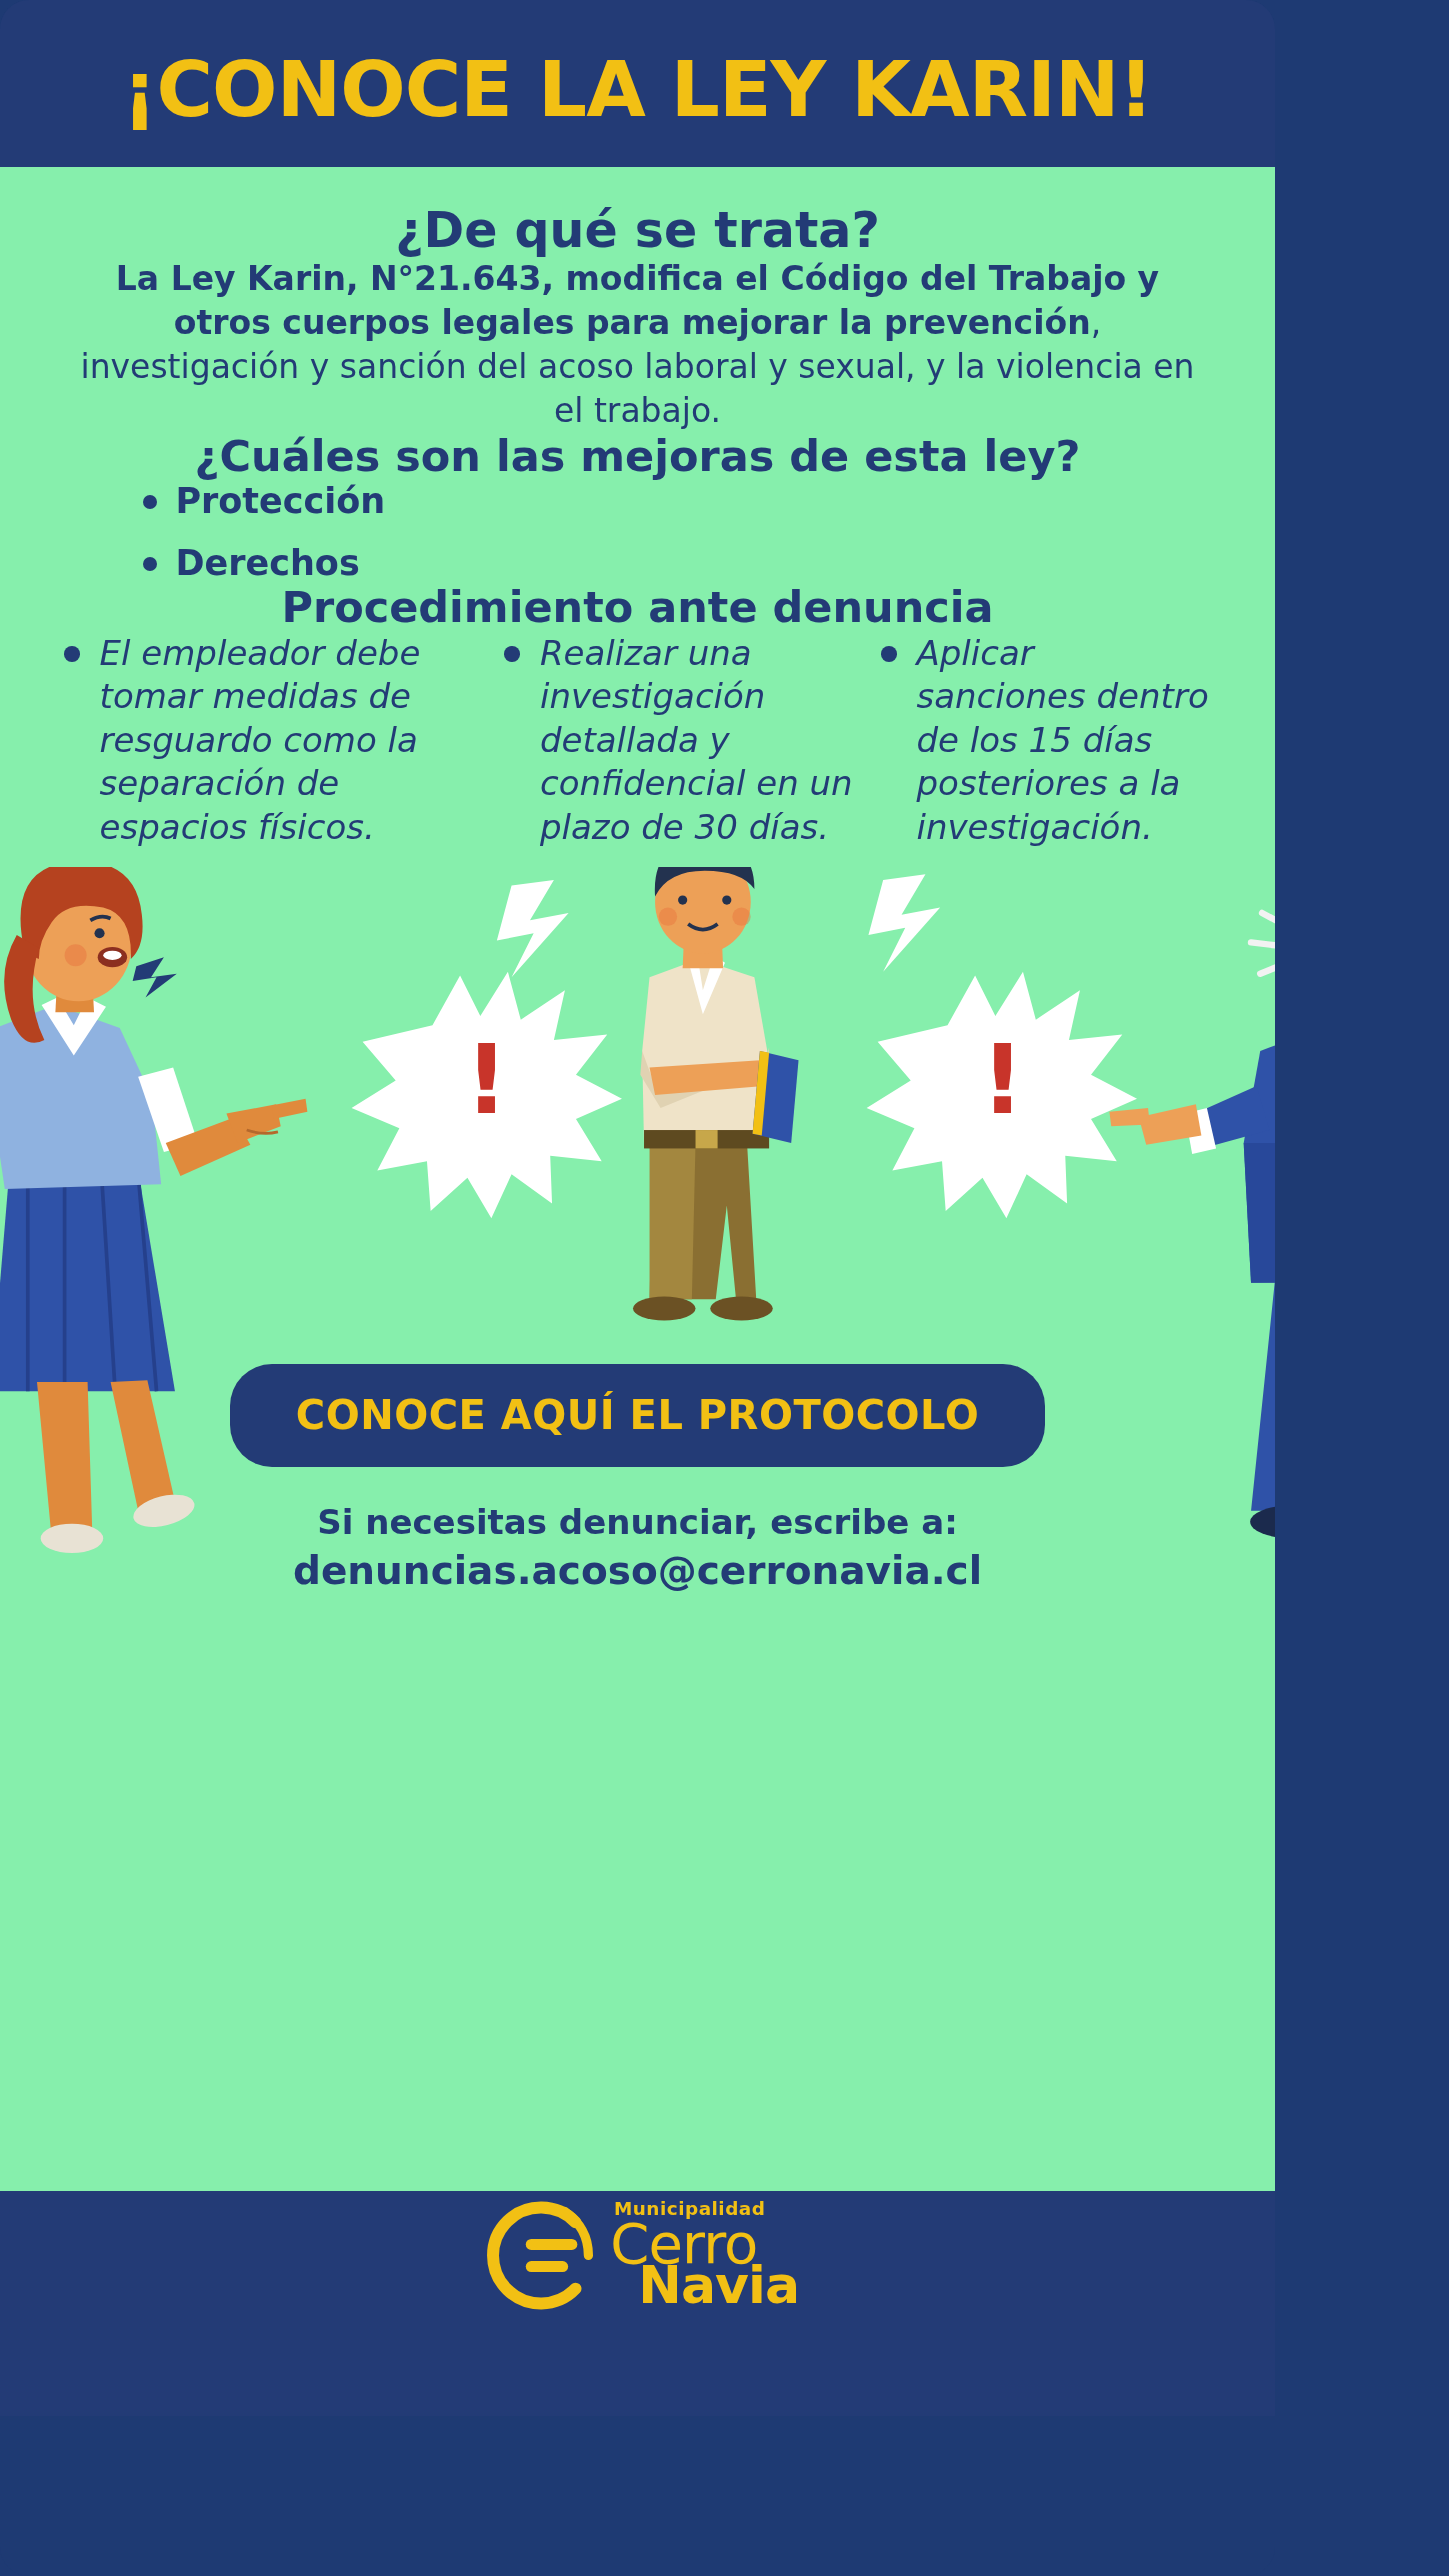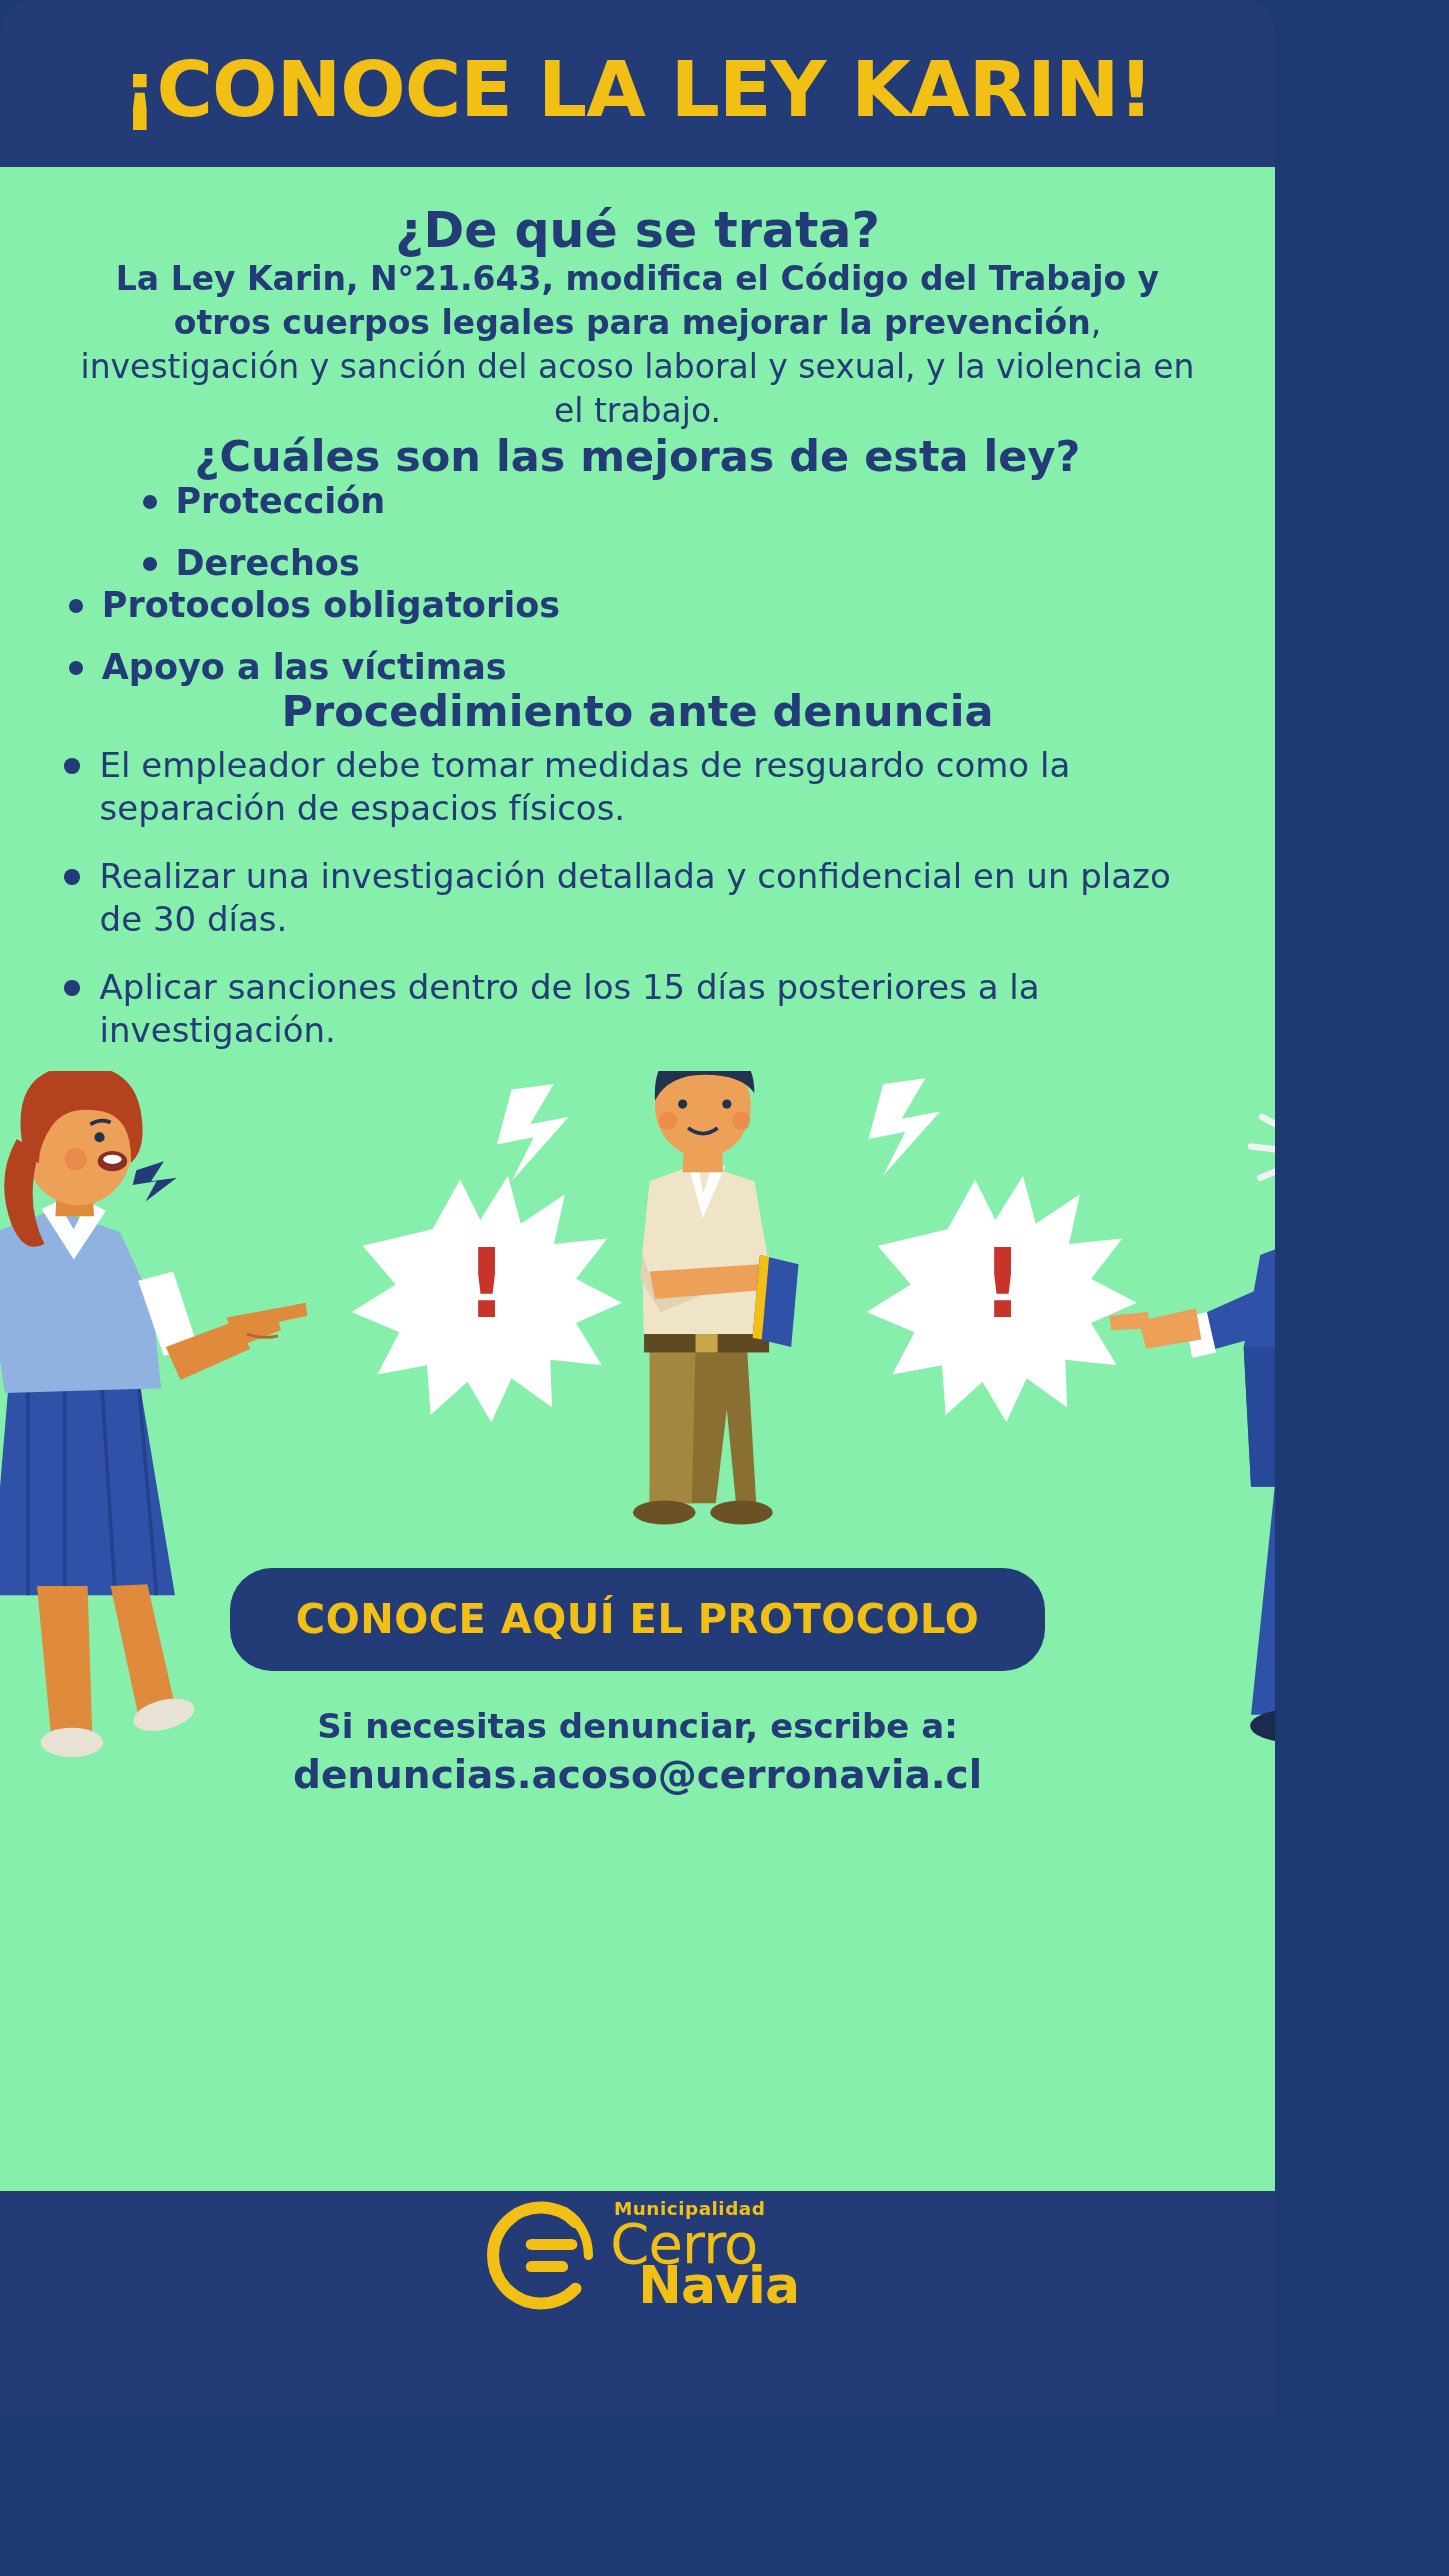--- a/index.html
+++ b/index.html
@@ -100,24 +100,25 @@
     height: 14px;
     border-radius: 50%;
     background: #233b76;
     margin-right: 18.4px;
     margin-top: 14.7px;
     flex: 0 0 auto;
   }
 
   
   .proc-list {
-    margin: 8px 13px;
-    display: flex;
-    flex-direction: column;
+    margin: 0 13px;
+    display: flex;
+    flex-direction: row;
     gap: 24px;
+    font-style: italic;
   }
   .proc-item {
     display: flex;
     align-items: flex-start;
     color: #233b76;
     font-size: 34px;
     line-height: 1.28;
   }
   .proc-item .dot {
     width: 15.6px;
@@ -230,30 +231,20 @@
       <h2 class="section-title title-2">¿Cuáles son las mejoras de esta ley?</h2>
       <div class="improve-wrap">
         <div class="improve-col left">
           <div class="improve-item">
             <span class="dot"></span>
             <span>Protección</span>
           </div>
           <div class="improve-item">
             <span class="dot"></span>
             <span>Derechos</span>
-          </div>
-        </div>
-        <div class="improve-col right">
-          <div class="improve-item">
-            <span class="dot"></span>
-            <span>Protocolos obligatorios</span>
-          </div>
-          <div class="improve-item">
-            <span class="dot"></span>
-            <span>Apoyo a las víctimas</span>
           </div>
         </div>
       </div>
 
       <h2 class="section-title title-3">Procedimiento ante denuncia</h2>
       <div class="proc-list">
         <div class="proc-item">
           <span class="dot"></span>
           <span>El empleador debe tomar medidas de resguardo como la separación de espacios físicos.</span>
         </div>

